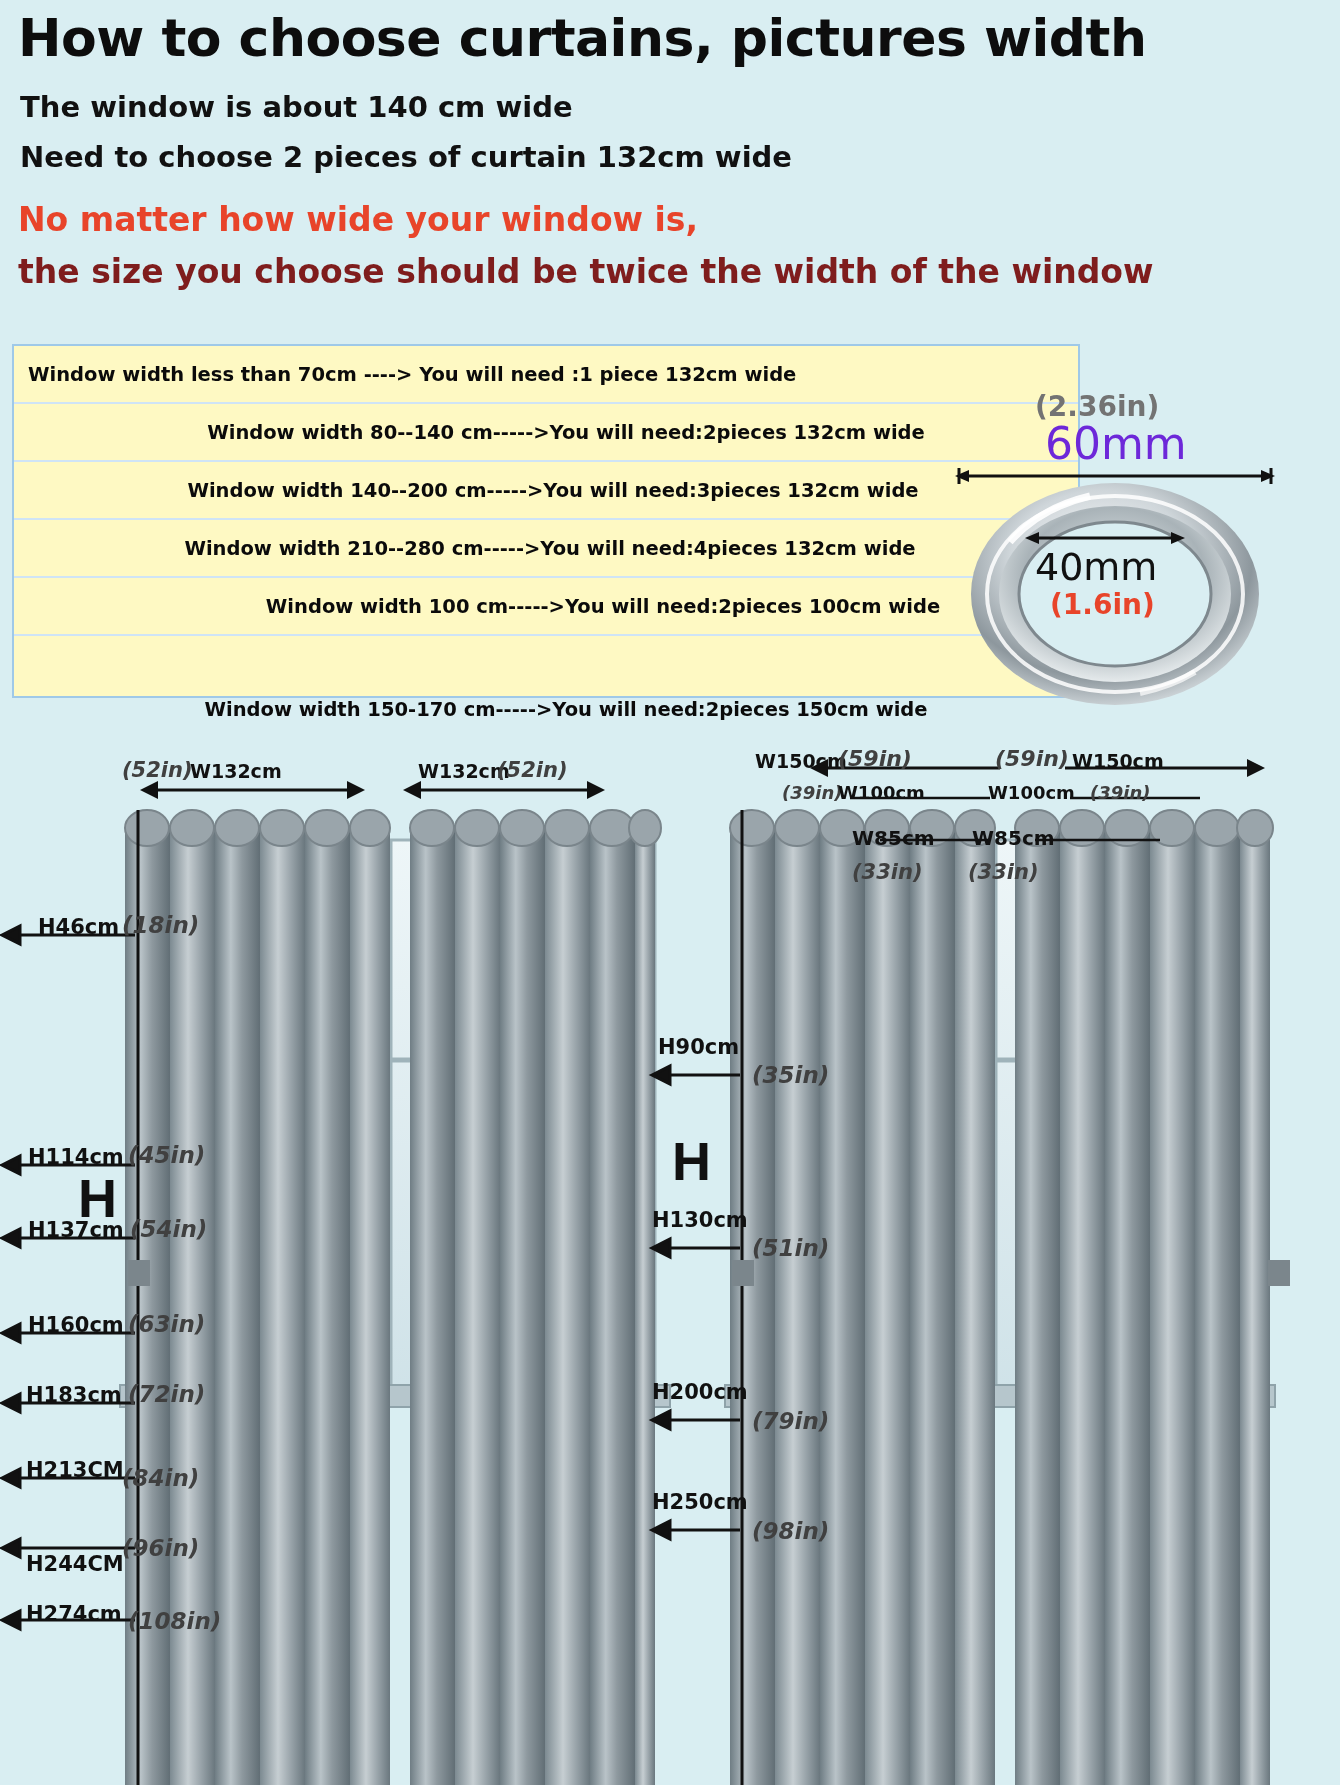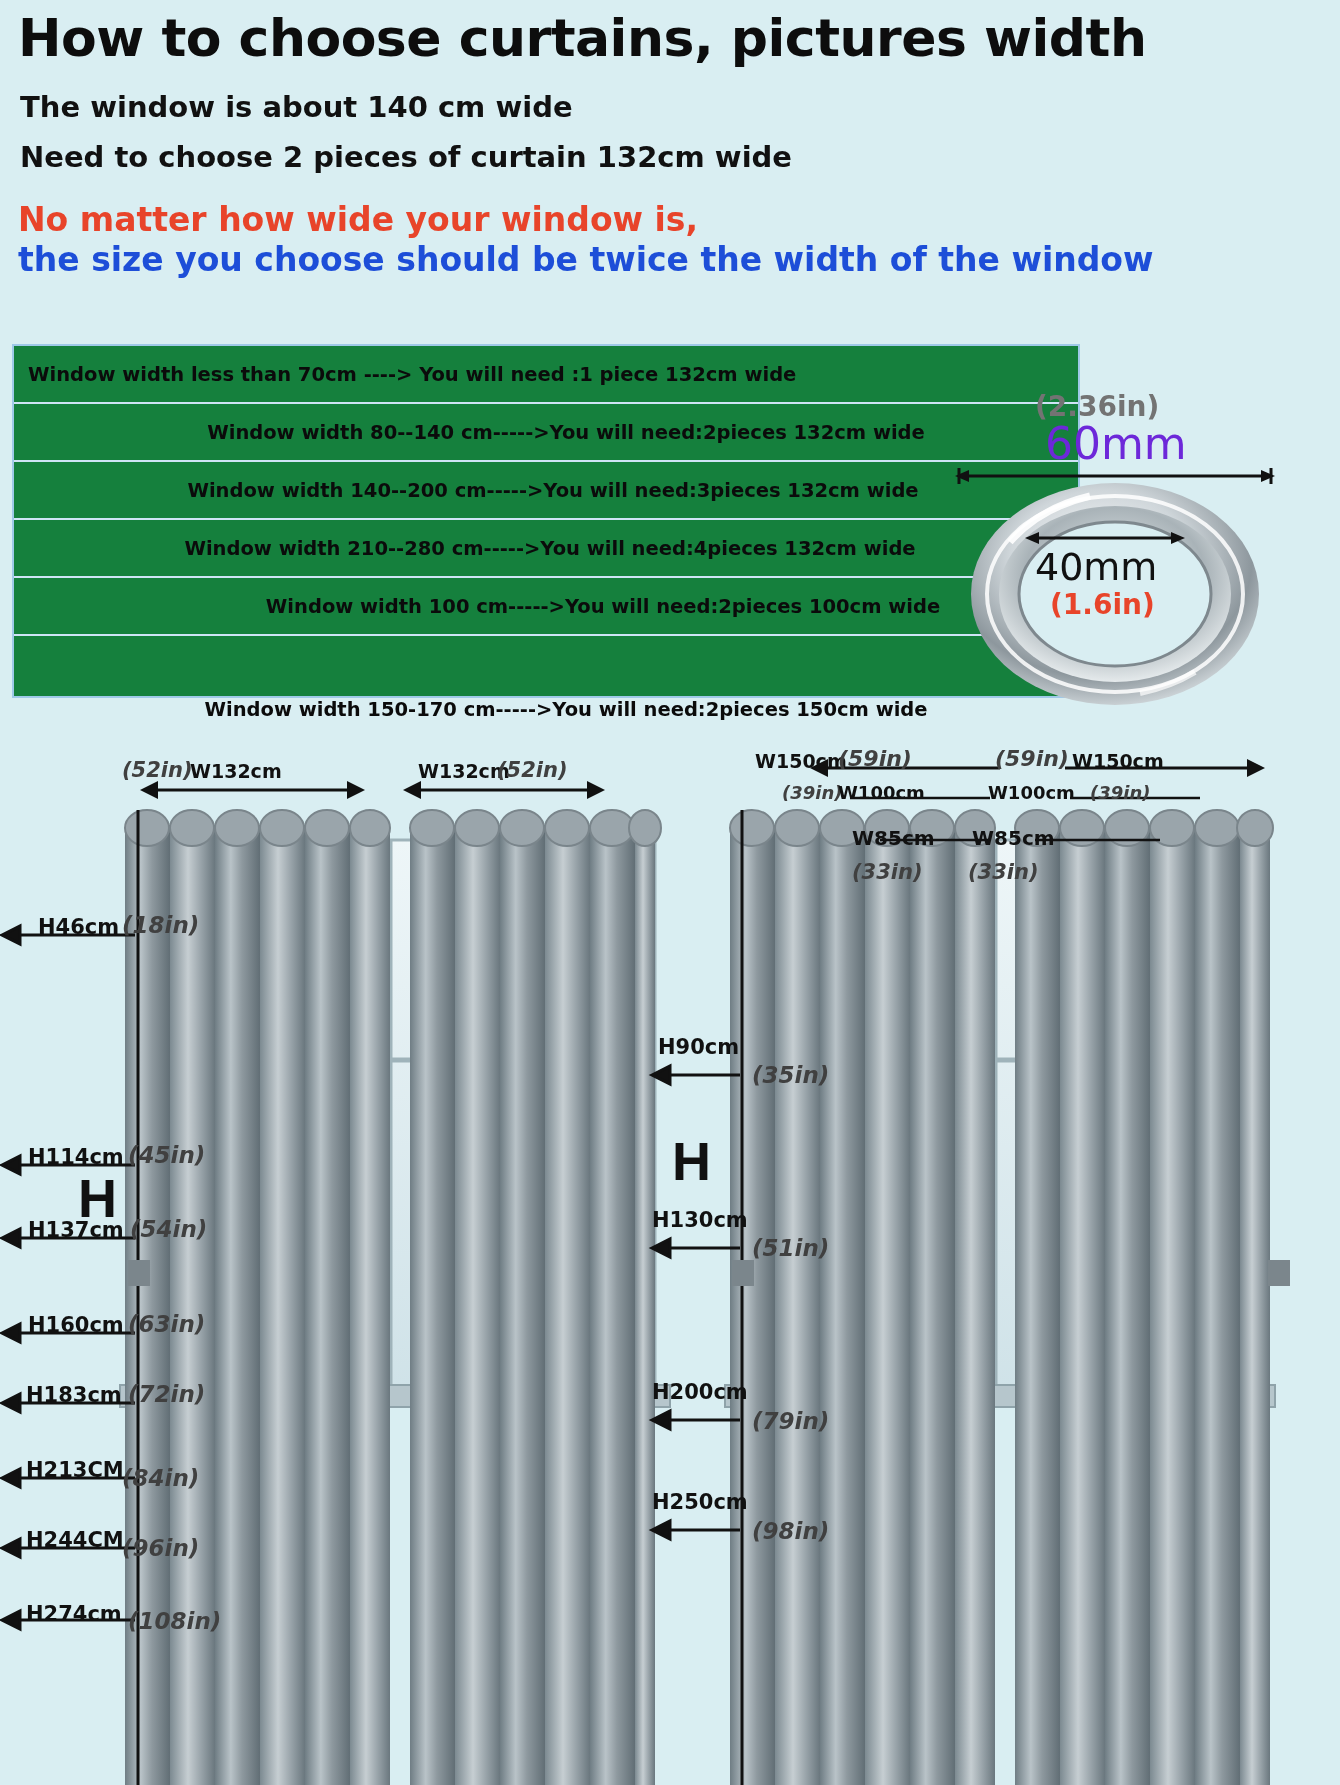--- a/index.html
+++ b/index.html
@@ -24,29 +24,29 @@
   }
   .sub2{
     position:absolute;left:20px;top:140px;
     font-size:29px;font-weight:bold;color:#111;
   }
   .red1{
     position:absolute;left:18px;top:200px;
     font-size:33px;font-weight:bold;color:#e8442a;
   }
   .red2{
-    position:absolute;left:18px;top:240px;
-    font-size:33px;font-weight:bold;color:#1d4ed8;
+    position:absolute;left:18px;top:252px;
+    font-size:33px;font-weight:bold;color:#7f1d1d;
   }
 
   
   .bluebox{
     position:absolute;left:12px;top:344px;
     width:1068px;height:354px;
-    background:#15803d;
+    background:#fef9c3;
     border:2px solid #9fc9e8;
     box-sizing:border-box;
   }
   .brow{
     height:58px;
     border-bottom:2px solid #cfe4f6;
     box-sizing:border-box;
     display:flex;align-items:center;
   }
   .brow:last-child{border-bottom:none;margin-top:44px;}
@@ -342,21 +342,21 @@
 
     <div class="lbl blk" style="left:28px;top:583px;font-size:21px;">H160cm</div>
     <div class="lbl red" style="left:128px;top:581px;font-size:23px;">(63in)</div>
 
     <div class="lbl blk" style="left:26px;top:653px;font-size:21px;">H183cm</div>
     <div class="lbl red" style="left:128px;top:651px;font-size:23px;">(72in)</div>
 
     <div class="lbl blk" style="left:26px;top:728px;font-size:21px;">H213CM</div>
     <div class="lbl red" style="left:122px;top:735px;font-size:23px;">(84in)</div>
 
-    <div class="lbl blk" style="left:26px;top:798px;font-size:21px;">H244CM</div>
+    <div class="lbl blk" style="left:26px;top:822px;font-size:21px;">H244CM</div>
     <div class="lbl red" style="left:122px;top:805px;font-size:23px;">(96in)</div>
 
     <div class="lbl blk" style="left:26px;top:872px;font-size:21px;">H274cm</div>
     <div class="lbl red" style="left:128px;top:878px;font-size:23px;">(108in)</div>
 
     <div class="lbl blk" style="left:755px;top:20px;font-size:19px;">W150cm</div>
     <div class="lbl red" style="left:838px;top:16px;font-size:22px;">(59in)</div>
     <div class="lbl red" style="left:782px;top:52px;font-size:18px;">(39in)</div>
     <div class="lbl blk" style="left:838px;top:52px;font-size:18px;">W100cm</div>
     <div class="lbl blk" style="left:852px;top:96px;font-size:20px;">W85cm</div>

